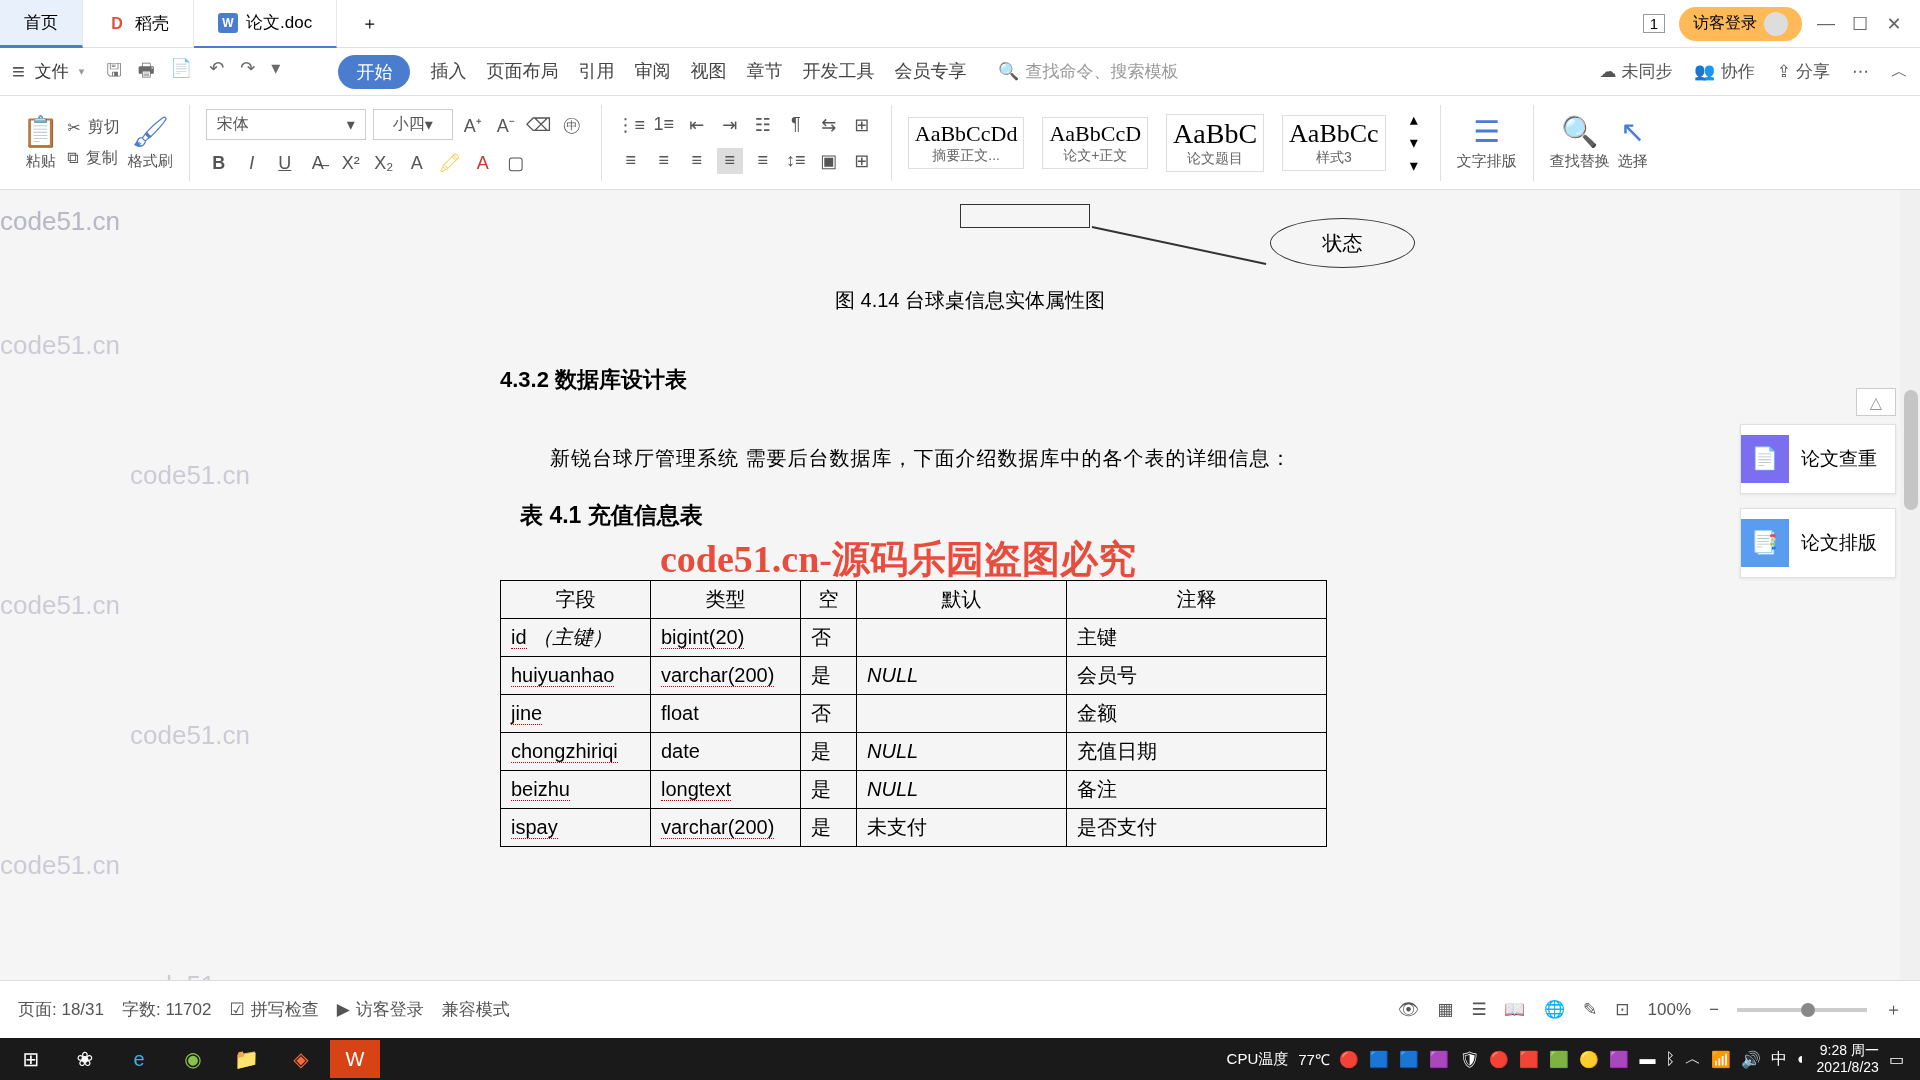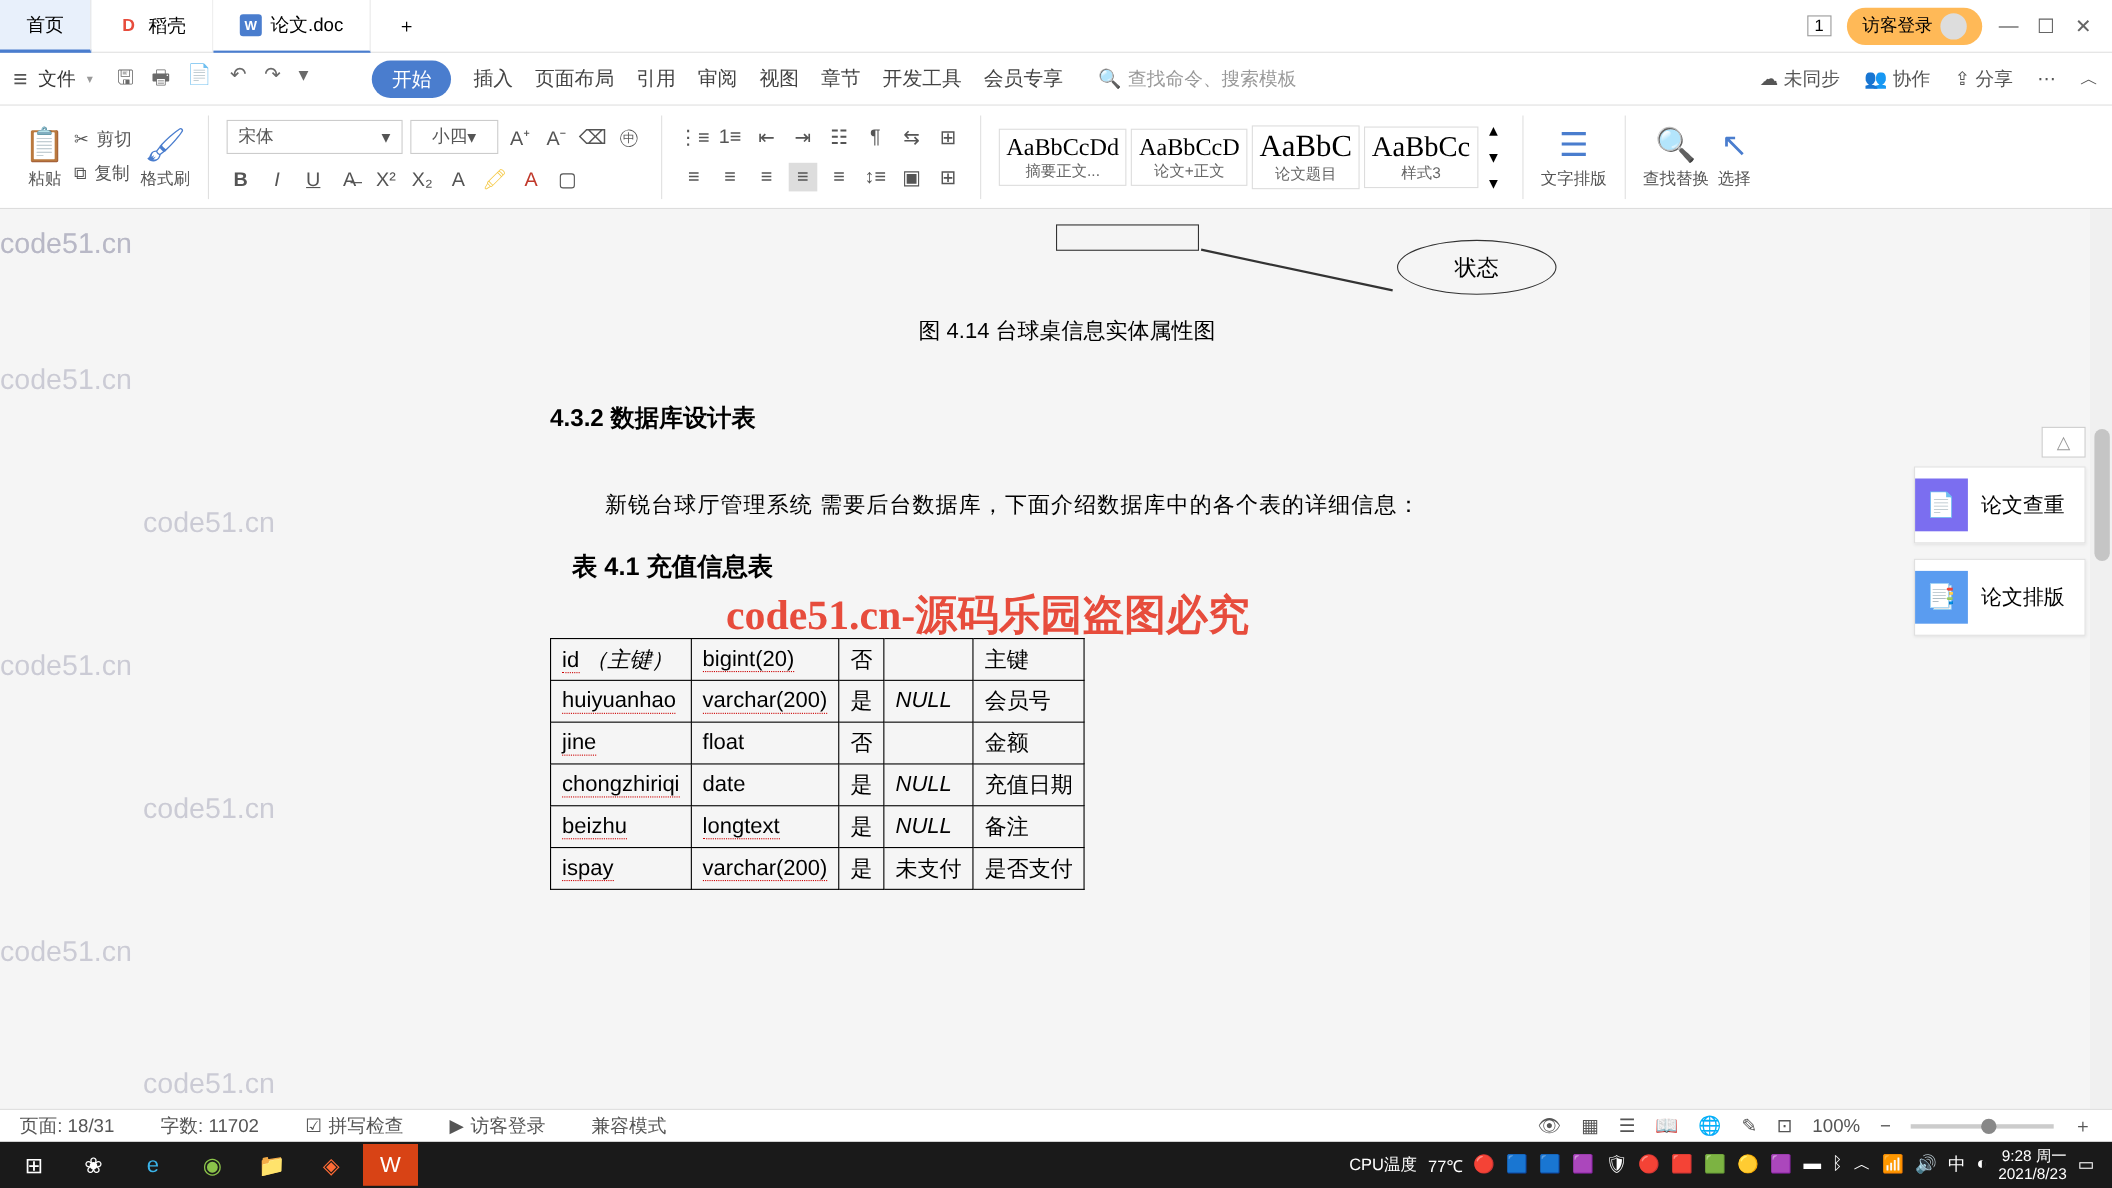--- a/index.html
+++ b/index.html
@@ -58,21 +58,21 @@
 .dotted-underline{border-bottom:1px dotted #c00}
 .italic{font-style:italic}
 .scrollbar{position:absolute;right:0;top:190px;bottom:56px;width:20px;background:#f0f0f0}
 .scroll-thumb{position:absolute;right:2px;top:200px;width:14px;height:120px;background:#c5c5c5;border-radius:7px}
 .side-panel{position:absolute;right:24px;top:234px;display:flex;flex-direction:column;gap:14px}
 .side-toggle{position:absolute;right:24px;top:198px;width:40px;height:28px;border:1px solid #ccc;display:flex;align-items:center;justify-content:center;color:#999;background:#fff}
 .side-btn{display:flex;align-items:center;gap:12px;background:#fff;border:1px solid #e0e0e0;padding:10px 18px 10px 0;font-size:19px;box-shadow:0 1px 3px rgba(0,0,0,0.08)}
 .side-icon{width:48px;height:48px;display:flex;align-items:center;justify-content:center;color:#fff;font-size:22px}
 .side-icon.purple{background:#7b6ef0}
 .side-icon.blue{background:#5a9cf0}
-.statusbar{position:absolute;bottom:42px;left:0;right:0;height:30px;background:#fff;border-top:1px solid #ddd;display:flex;align-items:center;padding:0 18px;gap:42px;font-size:17px;color:#555}
+.statusbar{position:absolute;bottom:42px;left:0;right:0;height:58px;background:#fff;border-top:1px solid #ddd;display:flex;align-items:center;padding:0 18px;gap:18px;font-size:17px;color:#555}
 .sb-item{display:flex;align-items:center;gap:6px}
 .sb-right{margin-left:auto;display:flex;align-items:center;gap:18px}
 .zoom-slider{width:130px;height:4px;background:#ccc;position:relative}
 .zoom-handle{position:absolute;left:64px;top:-5px;width:14px;height:14px;border-radius:50%;background:#888}
 .taskbar{position:absolute;bottom:0;left:0;right:0;height:42px;background:#1a1a1a;display:flex;align-items:center;padding:0 6px;gap:4px}
 .tb-btn{width:50px;height:38px;display:flex;align-items:center;justify-content:center;color:#fff;font-size:20px}
 .tb-tray{margin-left:auto;display:flex;align-items:center;gap:10px;color:#fff;font-size:15px;padding-right:10px}
 .tb-clock{text-align:right;font-size:14px;line-height:1.2}
 .tray-icon{font-size:16px}
 .wm{position:absolute;color:#aab;font-size:26px;pointer-events:none;opacity:0.55;font-family:Arial}
@@ -225,21 +225,21 @@
         <span class="fmt-btn">≡</span>
         <span class="fmt-btn" style="background:#ddd">≡</span>
         <span class="fmt-btn">≡</span>
         <span class="fmt-btn">↕≡</span>
         <span class="fmt-btn">▣</span>
         <span class="fmt-btn">⊞</span>
       </div>
     </div>
   </div>
   <div class="r-sep"></div>
-  <div class="r-group" style="gap:4px">
+  <div class="r-group" style="gap:18px">
     <div class="style-item">
         <div class="style-preview">AaBbCcDd</div>
         <div class="style-name">摘要正文...</div>
       </div>
     <div class="style-item">
         <div class="style-preview">AaBbCcD</div>
         <div class="style-name">论文+正文</div>
       </div>
     <div class="style-item">
         <div class="style-preview" style="font-size:28px">AaBbC</div>
@@ -282,20 +282,27 @@
     <div class="status-oval">
         <span>状态</span>
       </div>
     <div class="fig-caption">图 4.14 台球桌信息实体属性图</div>
     <div class="section-title">4.3.2 数据库设计表</div>
     <div class="intro-text">新锐台球厅管理系统 需要后台数据库，下面介绍数据库中的各个表的详细信息：</div>
     <div class="table-title">表 4.1 充值信息表</div>
     <div class="watermark-big">code51.cn-源码乐园盗图必究</div>
     <table class="db-table">
       <tbody>
+          <tr>
+        <th style="width:150px">字段</th>
+        <th style="width:150px">类型</th>
+        <th style="width:56px">空</th>
+        <th style="width:210px">默认</th>
+        <th style="width:260px">注释</th>
+      </tr>
       <tr>
             <td><span class="dotted-underline">id</span> <span class="italic">（主键）</span></td>
             <td><span class="dotted-underline">bigint(20)</span></td>
             <td>否</td>
             <td></td>
             <td>主键</td>
           </tr>
       <tr>
             <td><span class="dotted-underline">huiyuanhao</span></td>
             <td><span class="dotted-underline">varchar(200)</span></td>

